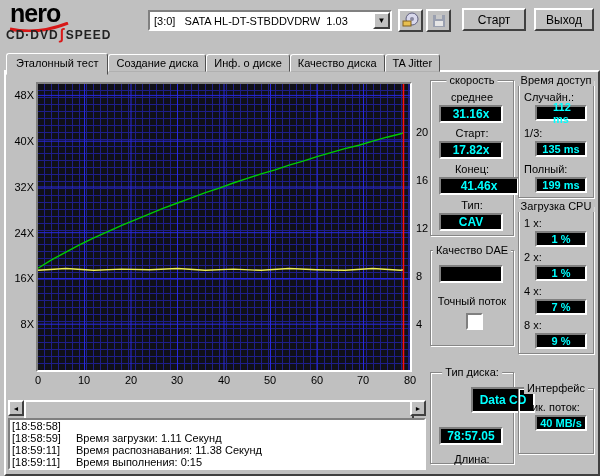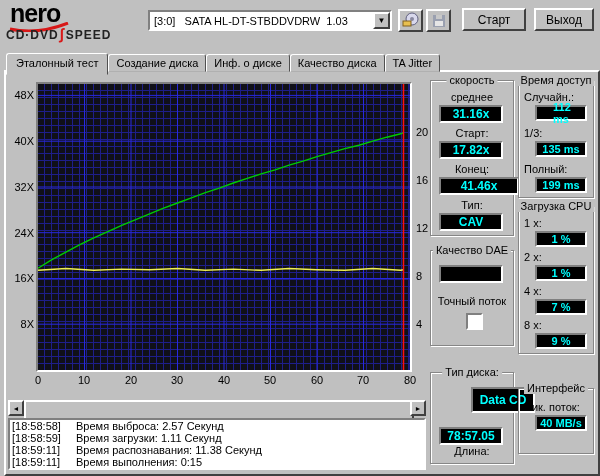--- a/index.html
+++ b/index.html
@@ -152,21 +152,20 @@
 
   <div class="abs" id="log-scrollbar">
     <div class="sb-btn out btn" style="left:0;">◄</div>
     <div id="sb-thumb" class="out"></div>
     <div class="sb-btn out btn" style="right:0;left:auto;">►</div>
   </div>
 
   <div class="abs in" id="log-list">
     <div class="log-row">
       <span class="log-time">[18:58:58]</span>
-      <span>Время выброса: 2.57 Секунд</span>
     </div>
     <div class="log-row">
       <span class="log-time">[18:58:59]</span>
       <span>Время загрузки: 1.11 Секунд</span>
     </div>
     <div class="log-row">
       <span class="log-time">[18:59:11]</span>
       <span>Время распознавания: 11.38 Секунд</span>
     </div>
     <div class="log-row">
@@ -190,21 +189,21 @@
   <div class="group" style="left:424px;top:178px;width:84px;height:96px;">
     <span class="gtitle">Качество DAE</span>
     <div class="lcd abs" style="left:8px;top:14px;width:64px;height:18px;"></div>
     <span class="glabel c1label" style="top:44px;">Точный поток</span>
     <div class="abs in" style="left:35px;top:62px;width:13px;height:13px;background:#ffffff;"></div>
   </div>
 
   <div class="group" style="left:424px;top:300px;width:84px;height:92px;">
     <span class="gtitle">Тип диска:</span>
     <div class="lcd abs" style="left:0;top:14px;width:64px;height:26px;margin-left:40px;">Data CD</div>
-    <span class="glabel c1label" style="top:40px;margin-top:32px;">Длина:</span>
+    <span class="glabel c1label" style="top:48px;margin-top:32px;">Длина:</span>
     <div class="lcd abs" style="left:8px;top:54px;width:64px;height:18px;">78:57.05</div>
   </div>
 
   <div class="group" style="left:512px;top:8px;width:76px;height:118px;">
     <span class="gtitle">Время доступ</span>
     <span class="glabel" style="left:5px;top:10px;">Случайн.:</span>
     <div class="lcd small abs" style="left:16px;top:24px;width:52px;height:16px;padding-left:16px;">112 ms</div>
     <span class="glabel" style="left:5px;top:46px;">1/3:</span>
     <div class="lcd small abs" style="left:16px;top:60px;width:52px;height:16px;">135 ms</div>
     <span class="glabel" style="left:5px;top:82px;">Полный:</span>

